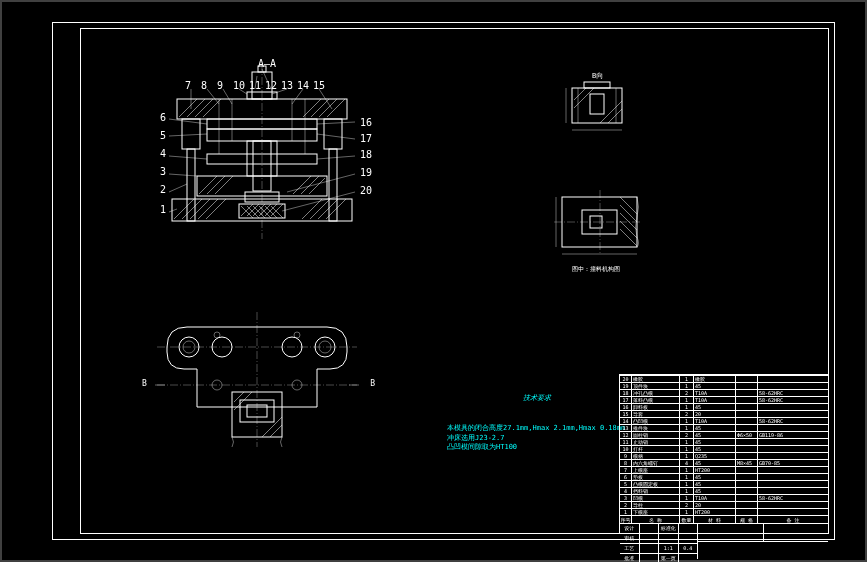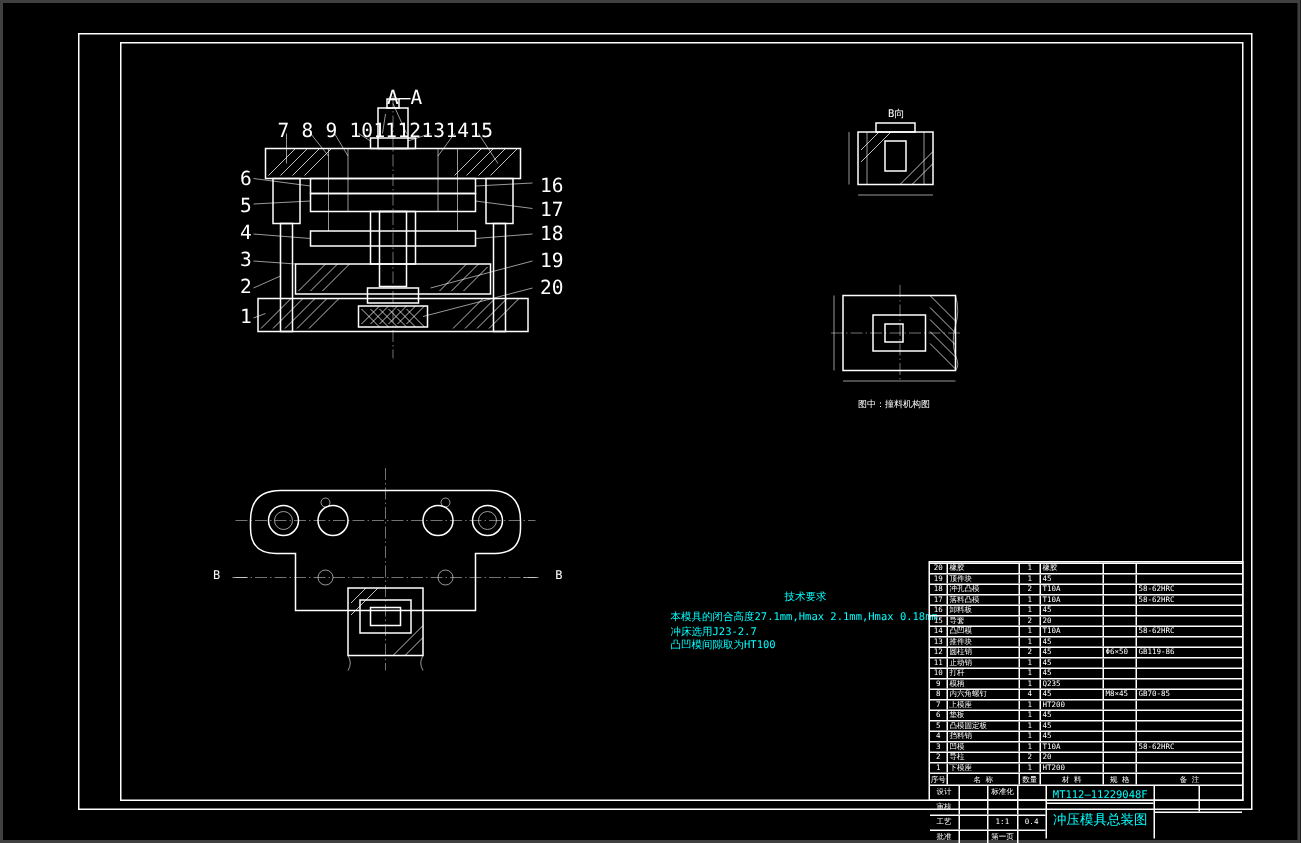--- a/index.html
+++ b/index.html
@@ -164,21 +164,21 @@
     .title-right-row span {
       border-right: 1px solid #fff;
       flex: 1;
       font-size: 5px;
       text-align: center;
     }
     .title-right-row span:last-child { border-right: none; }
     .leader-labels {
       position: absolute;
       color: #fff;
-      font-size: 13px;
+      font-size: 10px;
     }
     .hatch { stroke: #fff; stroke-width: 0.5; }
     .outline { stroke: #fff; stroke-width: 1; fill: none; }
     .thin { stroke: #fff; stroke-width: 0.4; fill: none; }
     .center { stroke: #fff; stroke-width: 0.3; stroke-dasharray: 8 2 1 2; fill: none; }
   </style>
 </head>
 <body>
 
 <div class="canvas">
@@ -409,21 +409,21 @@
       <path class="thin" d="M85,140 Q88,145 85,150 M135,140 Q132,145 135,150"></path>
 
       <line class="thin" x1="8" y1="88" x2="18" y2="88" stroke-width="2"></line>
       <line class="thin" x1="202" y1="88" x2="212" y2="88" stroke-width="2"></line>
     </svg>
     <span style="position:absolute; top:82px; left:-5px; font-size:8px;">B</span>
     <span style="position:absolute; top:82px; right:-8px; font-size:8px;">B</span>
   </div>
 
   <div class="drawing tech-req">
-    <div style="text-align:center; margin-bottom:3px;">技术要求</div>
+    <div style="text-align:center; margin-bottom:20px;font-style:italic;">技术要求</div>
     <div>本模具的闭合高度27.1mm,Hmax 2.1mm,Hmax 0.18mm</div>
     <div>冲床选用J23-2.7</div>
     <div>凸凹模间隙取为HT100</div>
   </div>
 
   <div class="title-block">
     <div class="parts-list" id="parts-list">
         <div class="part-row">
           <span class="col-num">1</span>
           <span class="col-name">下模座</span>
@@ -613,24 +613,20 @@
             <span>1:1</span>
             <span>0.4</span>
           </div>
         <div class="title-left-row">
             <span>批准</span>
             <span></span>
             <span>第一页</span>
             <span></span>
           </div>
       </div>
-      <div class="title-center">
-        <div class="title-center-top">MT112—11229048F</div>
-        <div class="title-center-bot">冲压模具总装图</div>
-      </div>
       <div class="title-right">
         <div class="title-right-row">
             <span></span>
             <span></span>
           </div>
         <div class="title-right-row">
             <span></span>
           </div>
       </div>
     </div>

